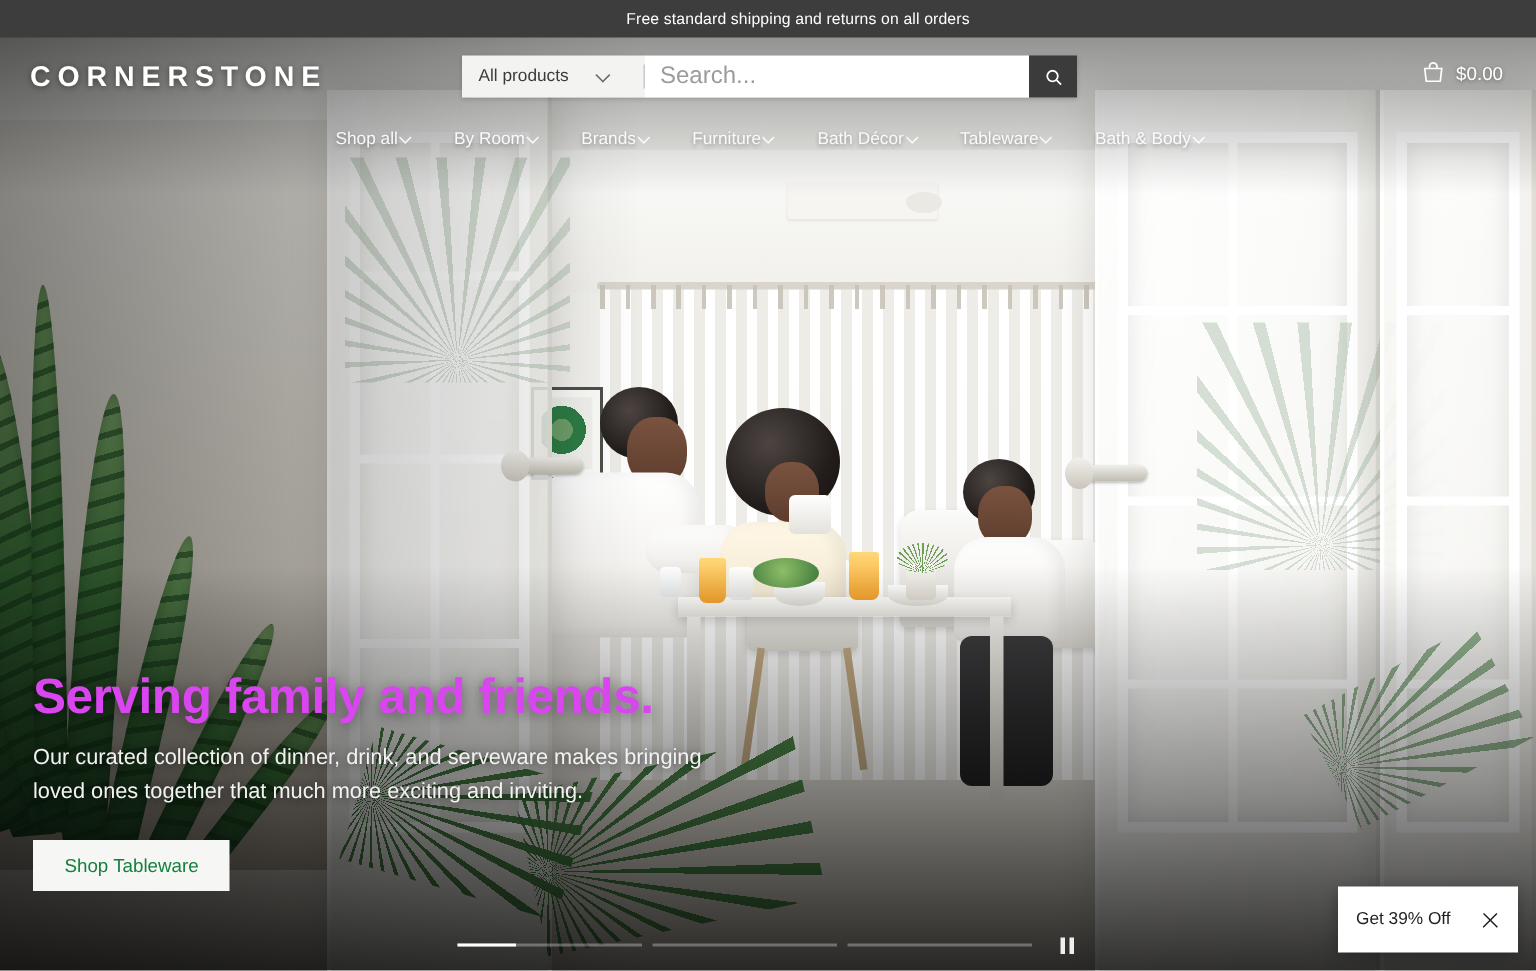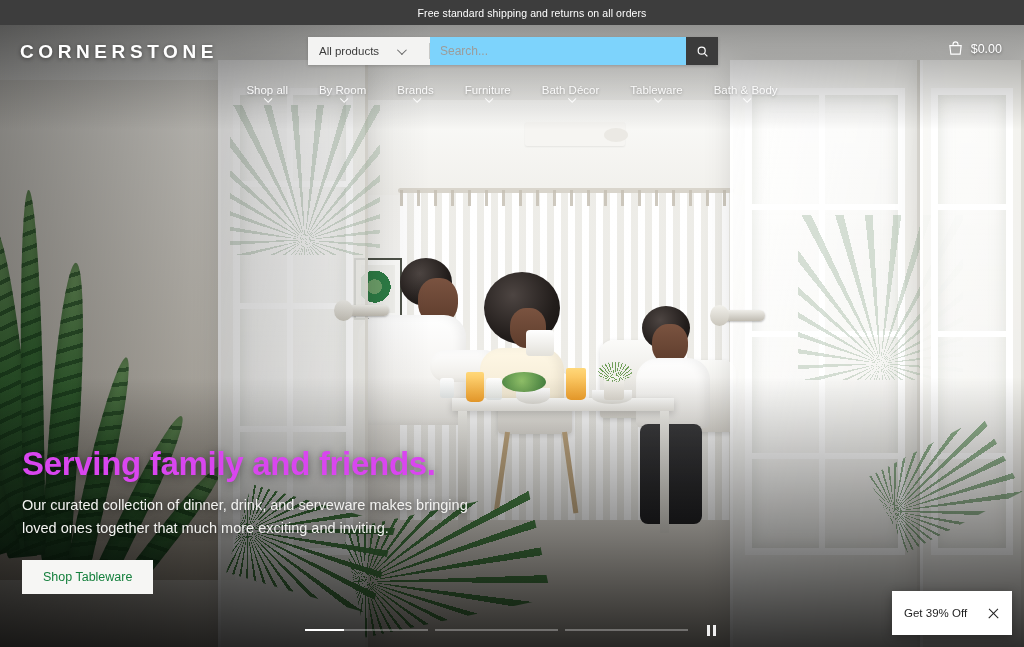--- a/index.html
+++ b/index.html
@@ -209,22 +209,22 @@
   .sel-wrap{
     width:122px; background:#f3f3f2;
     display:flex; align-items:center; justify-content:space-between;
     padding:0 26px 0 11px; position:relative;
   }
   .sel-wrap span{ font-size:11.5px; color:#3c3c3c; }
   .chev{ width:7px; height:7px; border-right:1.3px solid #6a6a6a;
     border-bottom:1.3px solid #6a6a6a; transform:rotate(45deg) translateY(-2px); }
   .sel-div{ position:absolute; right:0; top:6px; width:1px; height:16px; background:#c9c9c7; }
   .search-in{
-    flex:1; background:#7dd3fc; border:none; outline:none;
-    font-family:"Liberation Sans",sans-serif; font-size:12px; color:#3c3c3c;
+    flex:1; background:#ffffff; border:none; outline:none;
+    font-family:"Liberation Sans",sans-serif; font-size:16px; color:#3c3c3c;
     padding:0 10px;
   }
   .search-in::placeholder{ color:#9c9c9a; }
   .search-btn{
     width:32px; background:#3b3b3b; border:none; cursor:pointer;
     display:flex; align-items:center; justify-content:center;
   }
   .cart{
     position:absolute; right:22px; top:40px; z-index:41;
     display:flex; align-items:center; gap:7px; color:#fff; font-size:12.5px;
@@ -234,21 +234,20 @@
   
   .mainnav{
     position:absolute; left:0; top:82px; width:100%; height:22px;
     display:flex; align-items:center; justify-content:center; gap:31px;
     z-index:40;
   }
   .nav-item{
     display:flex; align-items:center; gap:1px; cursor:pointer;
     color:rgba(255,255,255,.93); font-size:11.5px;
     text-shadow:0 1px 3px rgba(0,0,0,.30);
-    flex-direction:column;
   }
   .nav-chev{
     width:5.5px; height:5.5px;
     border-right:1.2px solid rgba(255,255,255,.9);
     border-bottom:1.2px solid rgba(255,255,255,.9);
     transform:rotate(45deg) translateY(-2px);
   }
 
   
   .hero-copy{ position:absolute; left:22px; bottom:53px; z-index:30; }

